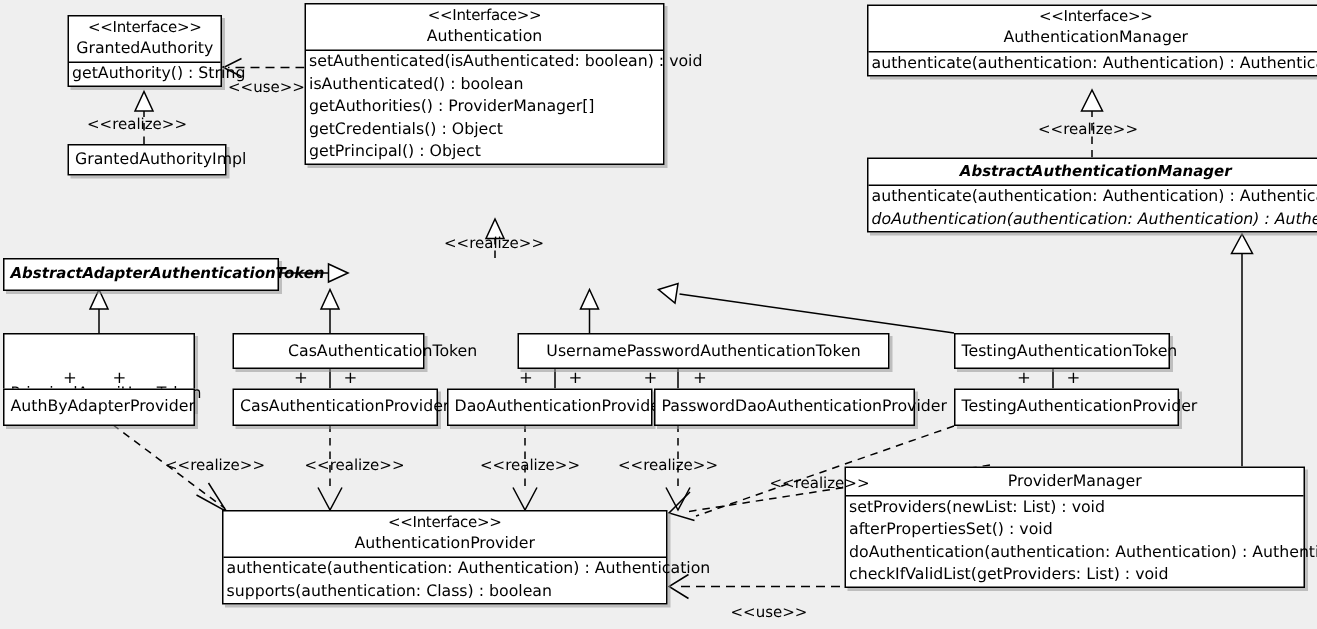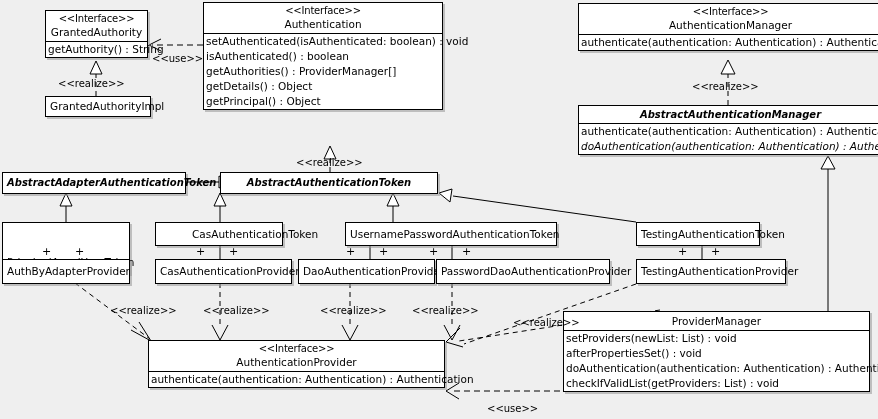--- a/index.html
+++ b/index.html
@@ -174,21 +174,21 @@
   <div class="uml-box" style="left:203px; top:2px; width:240px;">
     <div class="hdr">
       <span class="stereo">&lt;&lt;Interface&gt;&gt;</span>
       <span class="cname">Authentication</span>
     </div>
     <div class="sep"></div>
     <div class="ops">
       <div class="op">setAuthenticated(isAuthenticated: boolean) : void</div>
       <div class="op">isAuthenticated() : boolean</div>
       <div class="op">getAuthorities() : ProviderManager[]</div>
-      <div class="op">getDetails() : Object</div>
+      <div class="op">getCredentials() : Object</div>
       <div class="op">getPrincipal() : Object</div>
     </div>
   </div>
 
   <div class="uml-box" style="left:578px; top:3px; width:305px;">
     <div class="hdr">
       <span class="stereo">&lt;&lt;Interface&gt;&gt;</span>
       <span class="cname">AuthenticationManager</span>
     </div>
     <div class="sep"></div>
@@ -207,45 +207,40 @@
       <div class="op ital">doAuthentication(authentication: Authentication) : Authentication</div>
     </div>
   </div>
 
   <div class="uml-box simple" style="left:2px; top:172px; width:184px;">
     <div class="hdr" style="padding:0;">
       <span class="cname ital" style="line-height:18px;">AbstractAdapterAuthenticationToken</span>
     </div>
   </div>
 
-  <div class="uml-box simple" style="left:220px; top:172px; width:218px;">
-    <div class="hdr" style="padding:0;">
-      <span class="cname ital" style="line-height:18px;">AbstractAuthenticationToken</span>
-    </div>
-  </div>
 
   <div class="uml-box simple" style="left:2px; top:222px; width:128px;">
     <div class="hdr" style="padding:0;margin-top:28px;">
       <span class="cname" style="line-height:20px;">PrincipalAcegiUserToken</span>
     </div>
   </div>
 
   <div class="uml-box simple" style="left:155px; top:222px; width:128px;">
     <div class="hdr" style="padding:0;margin-left:32px;">
       <span class="cname" style="line-height:20px;">CasAuthenticationToken</span>
     </div>
   </div>
 
-  <div class="uml-box simple" style="left:345px; top:222px; width:212px;">
+  <div class="uml-box simple" style="left:345px; top:222px; width:248px;">
     <div class="hdr" style="padding:0;">
       <span class="cname" style="line-height:20px;">UsernamePasswordAuthenticationToken</span>
     </div>
   </div>
 
-  <div class="uml-box simple" style="left:636px; top:222px; width:124px;">
+  <div class="uml-box simple" style="left:636px; top:222px; width:144px;">
     <div class="hdr" style="padding:0;">
       <span class="cname" style="line-height:20px;">TestingAuthenticationToken</span>
     </div>
   </div>
 
   <div class="uml-box simple" style="left:2px; top:259px; width:128px;">
     <div class="hdr" style="padding:0;text-align:right;">
       <span class="cname" style="line-height:21px;">AuthByAdapterProvider</span>
     </div>
   </div>
@@ -275,20 +270,21 @@
   </div>
 
   <div class="uml-box" style="left:148px; top:340px; width:297px;">
     <div class="hdr">
       <span class="stereo">&lt;&lt;Interface&gt;&gt;</span>
       <span class="cname">AuthenticationProvider</span>
     </div>
     <div class="sep"></div>
     <div class="ops">
       <div class="op">authenticate(authentication: Authentication) : Authentication</div>
+      <div class="op">supports(authentication: Class) : boolean</div>
     </div>
   </div>
 
   <div class="uml-box" style="left:563px; top:311px; width:307px;">
     <div class="hdr" style="padding:2px 0 2px 0;">
       <span class="cname">ProviderManager</span>
     </div>
     <div class="sep"></div>
     <div class="ops">
       <div class="op">setProviders(newList: List) : void</div>

